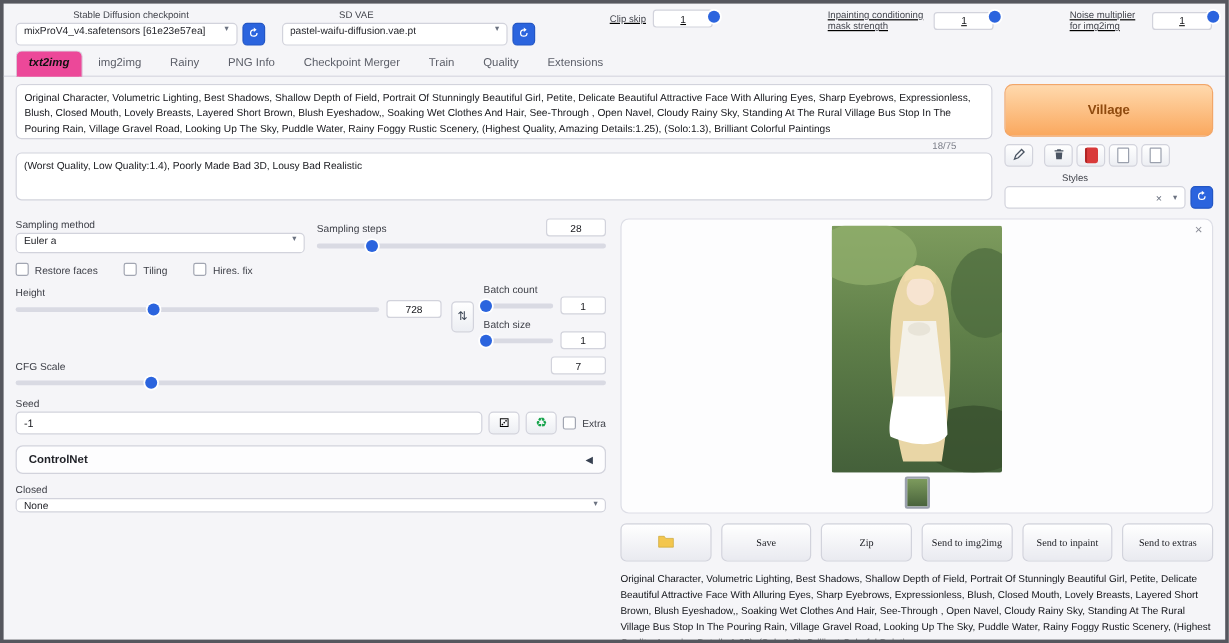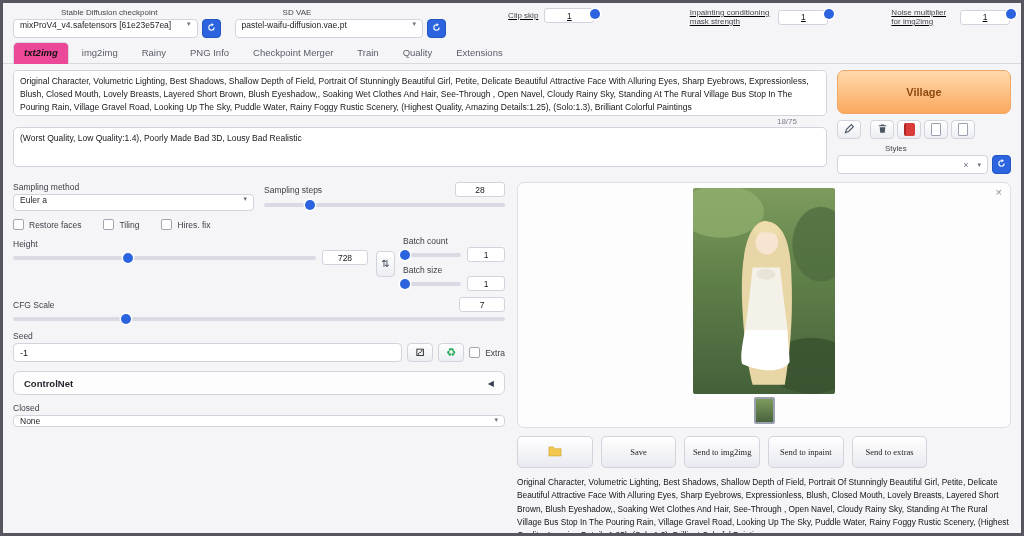--- a/index.html
+++ b/index.html
@@ -380,20 +380,21 @@
           </div>
         </div>
 
         <div class="gallery-buttons">
           <button class="gbtn">
             <span><svg width="14" height="12" viewBox="0 0 24 20">
                   <path fill="#f3c64e" stroke="#caa637" d="M1.5 3h8l2 3h11v12.5h-21z"></path>
                 </svg></span>
           </button>
           <button class="gbtn">Save</button>
+          <button class="gbtn">Zip</button>
           <button class="gbtn">Send to img2img</button>
           <button class="gbtn">Send to inpaint</button>
           <button class="gbtn">Send to extras</button>
         </div>
 
         <div class="geninfo">
           <div>Original Character, Volumetric Lighting, Best Shadows, Shallow Depth of Field, Portrait Of Stunningly Beautiful Girl, Petite, Delicate Beautiful Attractive Face With Alluring Eyes, Sharp Eyebrows, Expressionless, Blush, Closed Mouth, Lovely Breasts, Layered Short Brown, Blush Eyeshadow,, Soaking Wet Clothes And Hair, See-Through , Open Navel, Cloudy Rainy Sky, Standing At The Rural Village Bus Stop In The Pouring Rain, Village Gravel Road, Looking Up The Sky, Puddle Water, Rainy Foggy Rustic Scenery, (Highest Quality, Amazing Details:1.25), (Solo:1.3), Brilliant Colorful Paintings</div>
 
         </div>
       </div>

